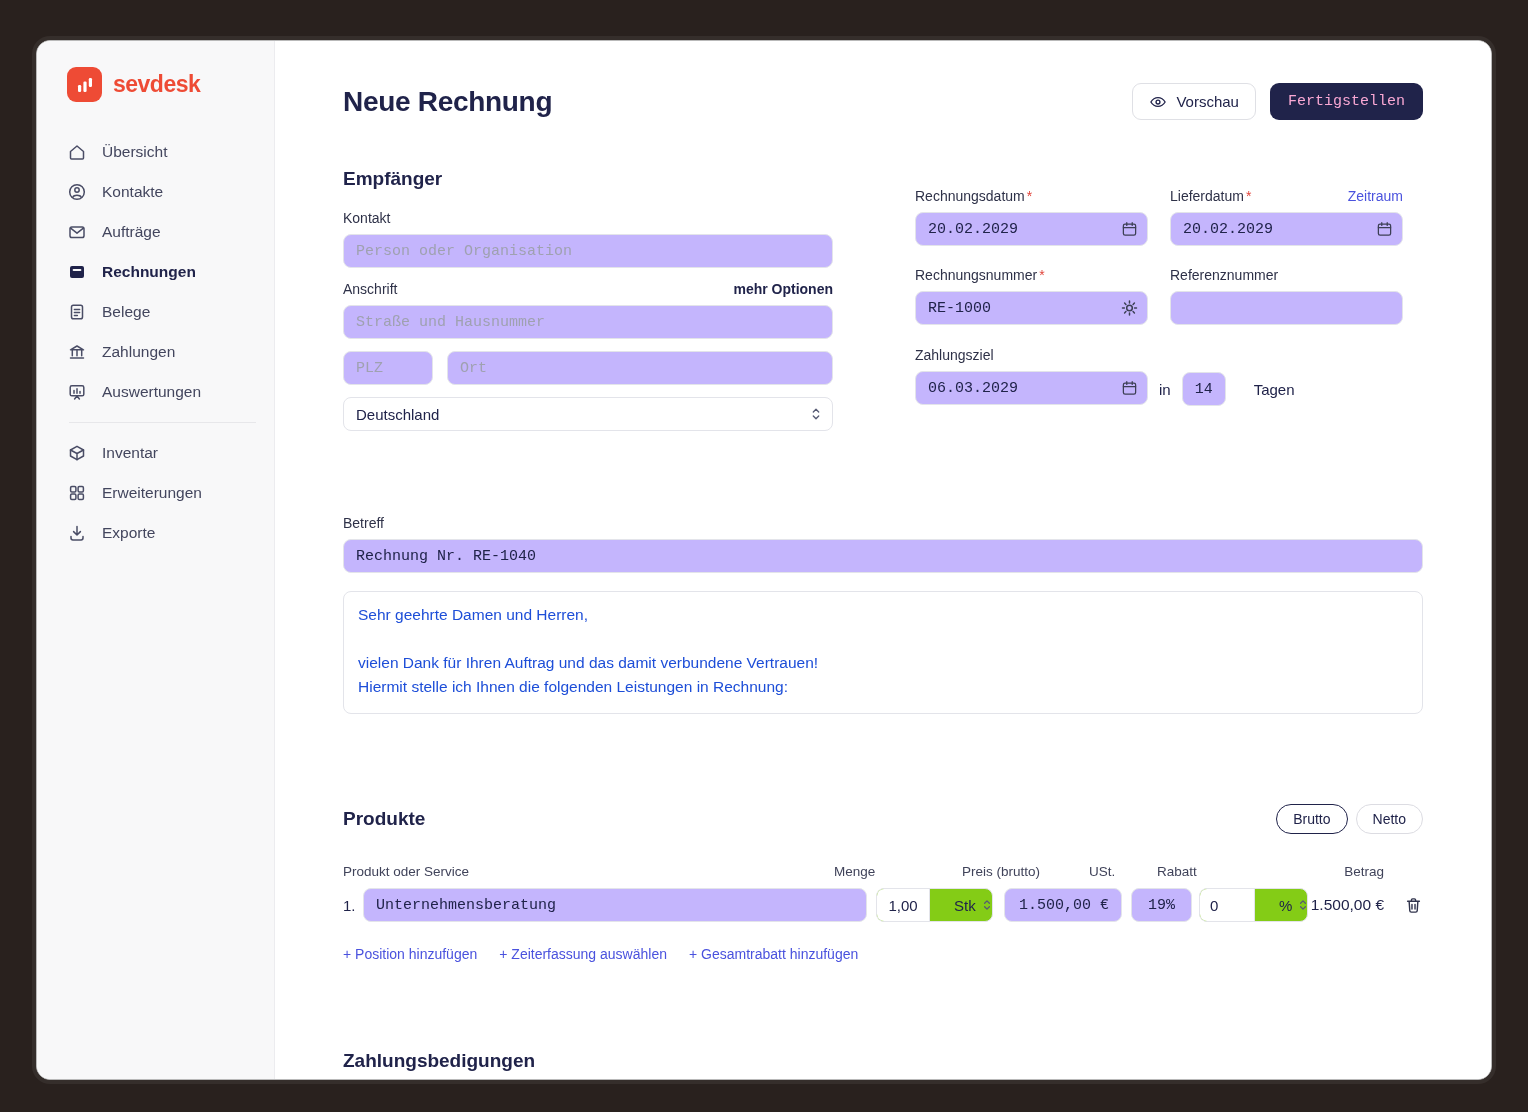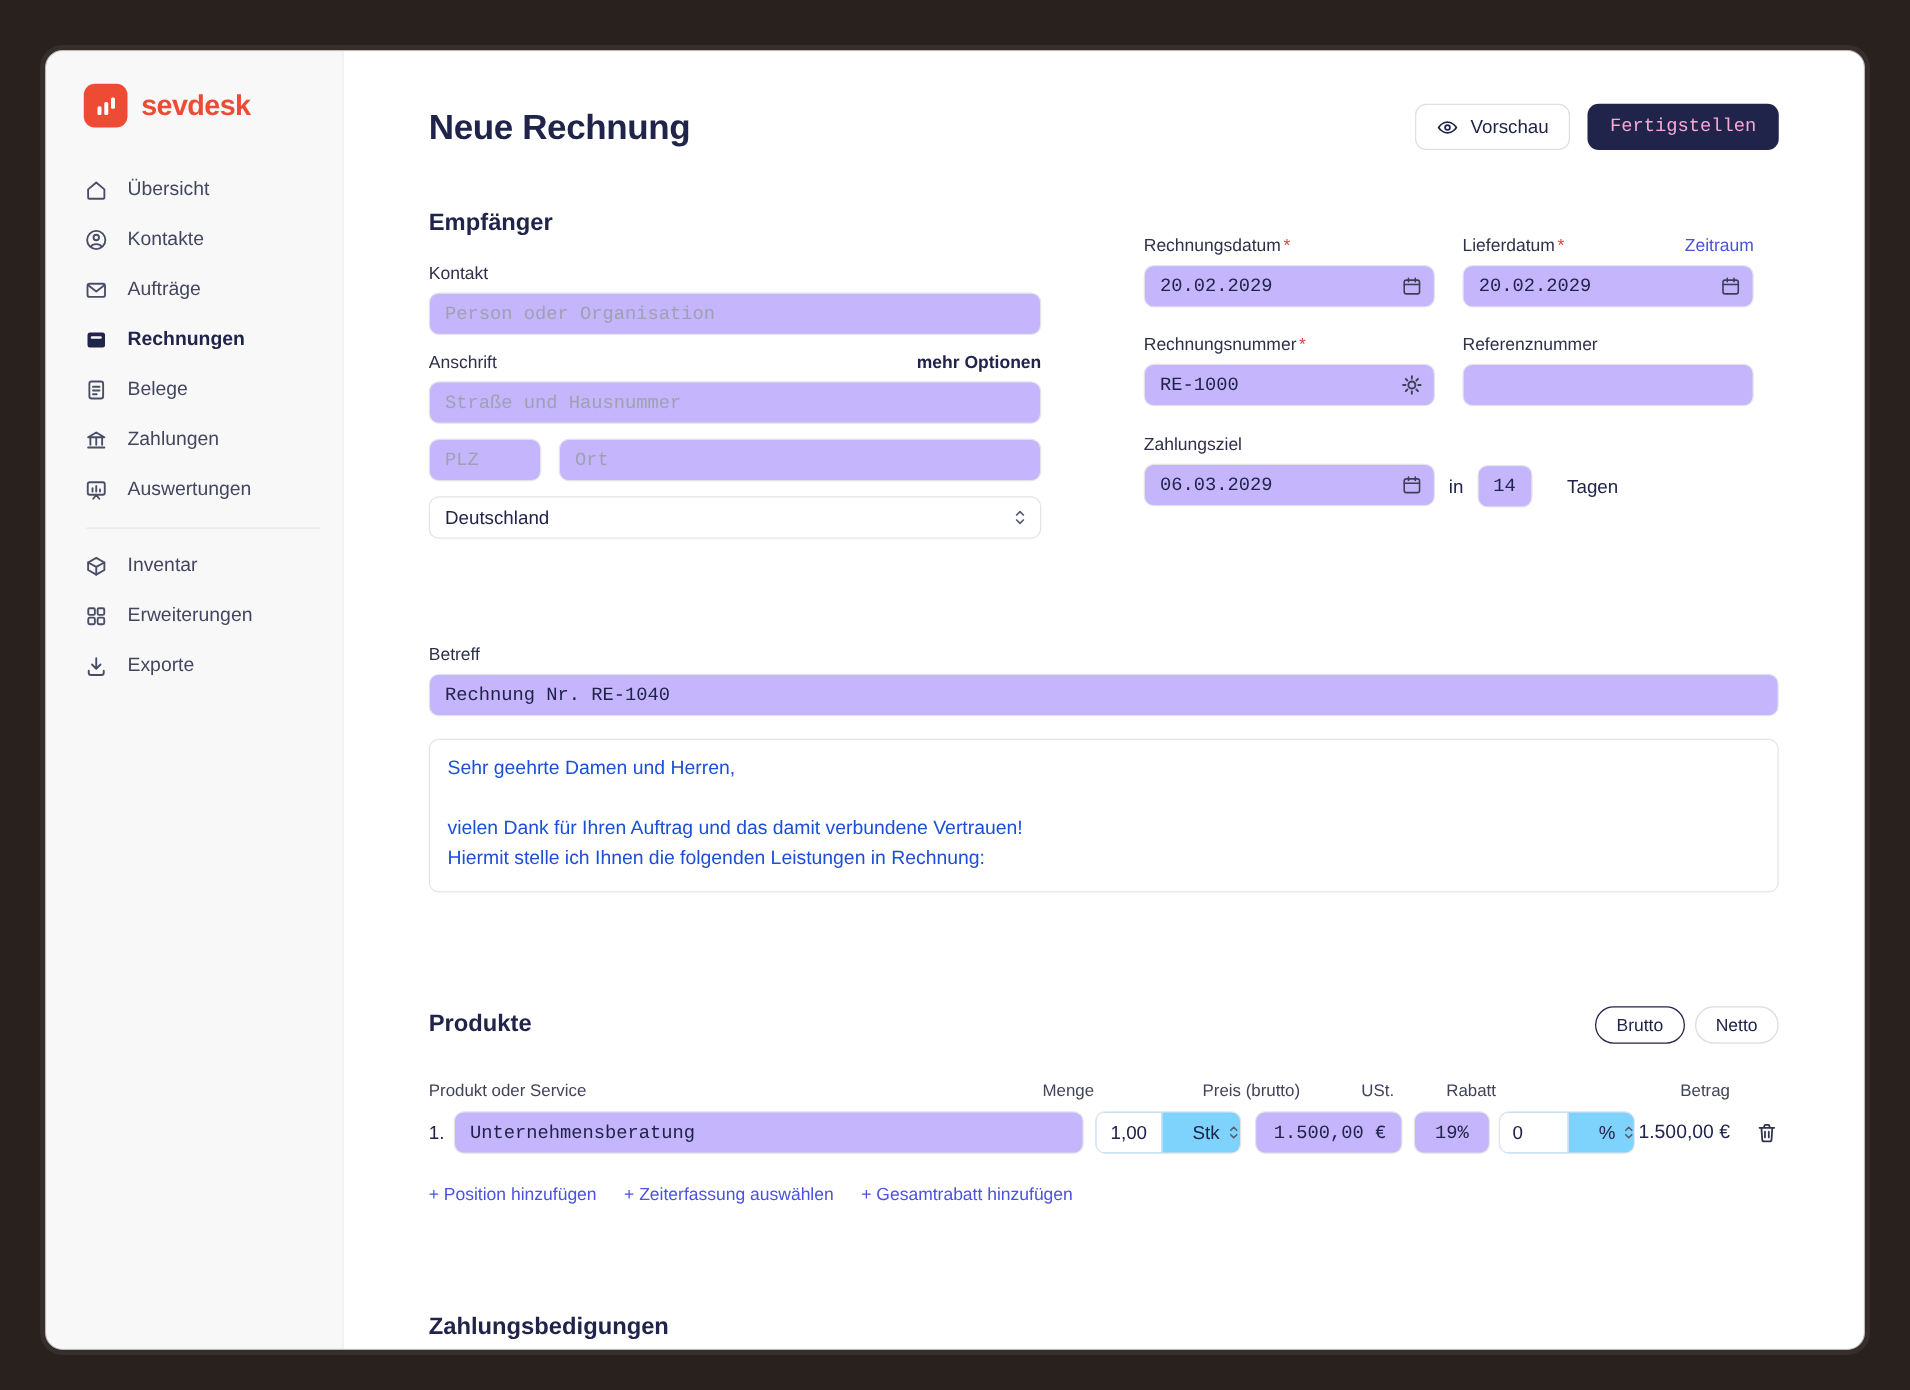--- a/index.html
+++ b/index.html
@@ -119,21 +119,21 @@
   .h-qty  { width:128px; }
   .h-price{ width:127px; }
   .h-vat  { width:68px; }
   .h-disc { width:109px; }
   .h-amt  { flex:1; text-align:right; padding-right:39px; }
   .prod-row { display:flex; align-items:center; margin-top:9px; }
   .c-idx  { width:20px; font-size:15px; color:#20234a; }
   .c-name { width:504px; margin-right:9px; }
   .joined {
     display:flex; align-items:stretch; height:34px;
-    border:1px solid #e3e4ea; border-radius:8px; overflow:hidden; background:#7dd3fc;
+    border:1px solid #e3e4ea; border-radius:8px; overflow:hidden; background:#84cc16;
   }
   .joined input {
     border:none; outline:none; height:100%;
     font-family:"Liberation Sans",sans-serif; font-size:15px; color:#20234a;
   }
   .j-cell { display:flex; align-items:center; gap:6px; padding:0 24px; font-size:15px; color:#20234a; cursor:pointer; }
   .j-sep { border-left:1px solid #e3e4ea; }
   .c-qty { width:117px; margin-right:11px; }
   .c-qty input { width:52px; text-align:center; }
   .c-price { width:118px; margin-right:9px; }

